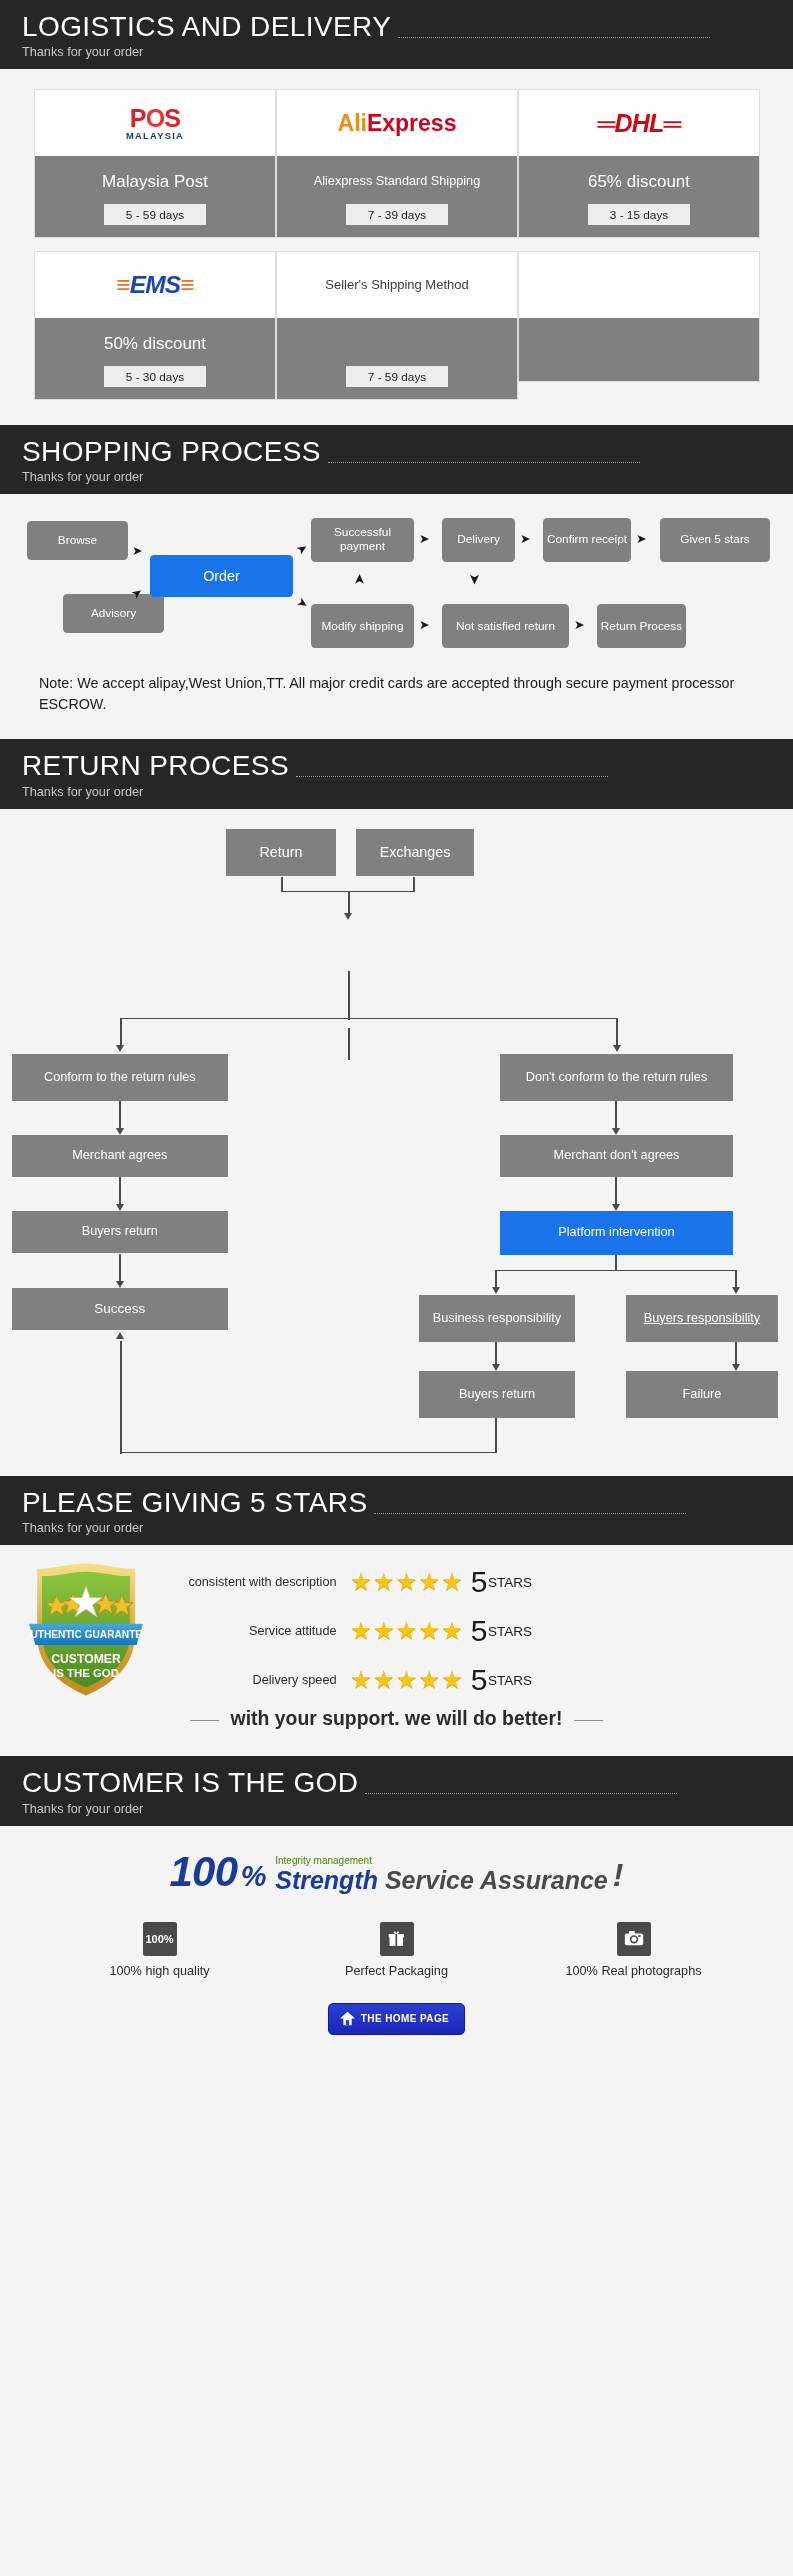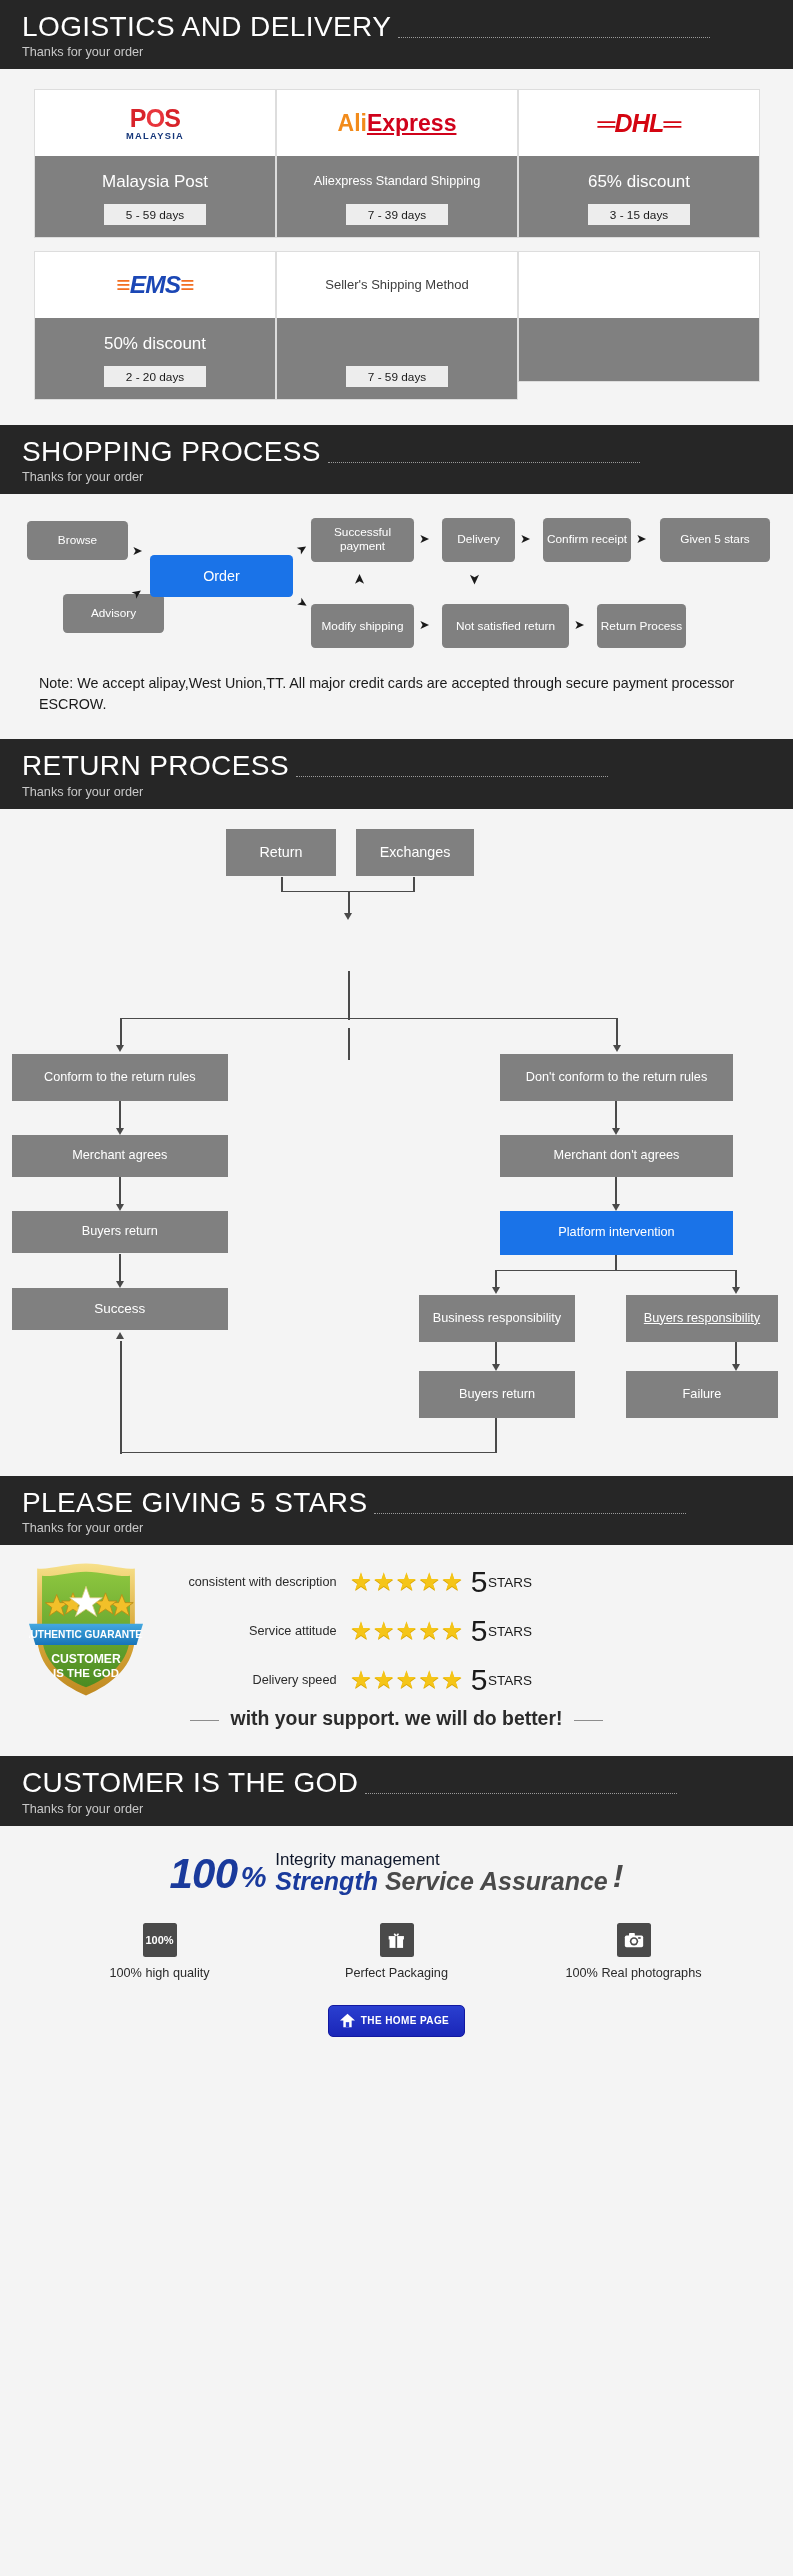--- a/index.html
+++ b/index.html
@@ -94,21 +94,21 @@
   .logi-empty .logi-logo { height: 66px; }
   .logi-empty .logi-info { background: #808080; height: 63px; }
   .row-gap td { height: 13.5px; border: none; background: #f4f4f4; }
 
   
   .logo-pos { text-align:center; line-height:1; }
   .logo-pos .p1 { font-size: 25px; font-weight: bold; color: #d8232a; letter-spacing:-0.8px;}
   .logo-pos .p2 { font-size: 9.3px; font-weight: bold; color: #16377a; letter-spacing: 1.3px; display:block; margin-top:0.8px;}
   .logo-ali { font-size: 23px; font-weight: bold; line-height:1; white-space:nowrap;}
   .logo-ali .o { color:#f28b1b; }
-  .logo-ali .r { color:#d0021b;text-decoration:underline; }
+  .logo-ali .r { color:#d0021b; }
   .logo-dhl { font-size: 25px; font-weight: bold; font-style: italic; color: #d40511; letter-spacing:-0.8px;}
   .logo-ems { font-size: 24.5px; font-weight: bold; font-style: italic; color:#1b47b5; letter-spacing:-0.8px;}
   .logo-ems .bars { color:#f36f21; }
   .logo-seller { font-size: 13px; color:#3d3d3d; text-align:center; line-height:1.1;}
 
   
   .flow-wrap { background:#f4f4f4; position:relative; }
   .fbox {
     position: absolute;
     background: #808080;
@@ -176,21 +176,21 @@
     text-align:center; font-size:19.4px; font-weight:bold; color:#2b2b2b;
   }
   .support .dash { display:inline-block; width:29px; border-top:1.7px solid #8d8d8d; vertical-align:middle; margin:0 11.8px;}
 
   
   .god-wrap { background:#f4f4f4; padding: 25px 0 29px 0; text-align:center; }
   .slogan { white-space:nowrap; line-height:1; }
   .slogan .hundred { font-size:42px; font-weight:bold; color:#1a3a9c; font-style:italic; letter-spacing:-0.8px;}
   .slogan .pct { font-size:29px; font-weight:bold; color:#1a3a9c; font-style:italic; margin-left:3.4px;}
   .slogan-col { display:inline-block; vertical-align:bottom; text-align:left; margin-left:5px;}
-  .slogan-top { font-size:17px; color:#0f172a; line-height:1; margin-bottom:1.7px;}
+  .slogan-top { font-size:10px; color:#4d7c0f; line-height:1; margin-bottom:1.7px;}
   .slogan-bot { font-size:25px; font-weight:bold; line-height:1; font-style:italic;}
   .slogan-bot .blue { color:#1a3a9c; }
   .slogan-bot .gray { color:#4a4a4a; }
   .slogan .bang { font-size:32px; font-weight:bold; color:#4a4a4a; font-style:italic; margin-left:5px;}
 
   .features { margin-top: 29px; display:flex; justify-content:center; gap: 51px;}
   .feat { text-align:center; width:186px; }
   .feat-icon {
     width:34px;height:34px;margin:0 auto 8.4px auto;
     background:#4a4a4a; border-radius:2.5px;
@@ -269,21 +269,21 @@
             <td></td>
           </tr>
       <tr>
         <td>
           <div class="logi-cell">
             <div class="logi-logo">
               <div class="logo-ems"><span class="bars">≡</span>EMS<span class="bars">≡</span></div>
             </div>
             <div class="logi-info">
               <div class="logi-name">50% discount</div>
-              <span class="logi-days">2 - 20  days</span>
+              <span class="logi-days">5 - 30  days</span>
             </div>
           </div>
         </td>
         <td>
           <div class="logi-cell">
             <div class="logi-logo">
               <div class="logo-seller">Seller's Shipping Method</div>
             </div>
             <div class="logi-info">
               <div class="logi-name"></div>

